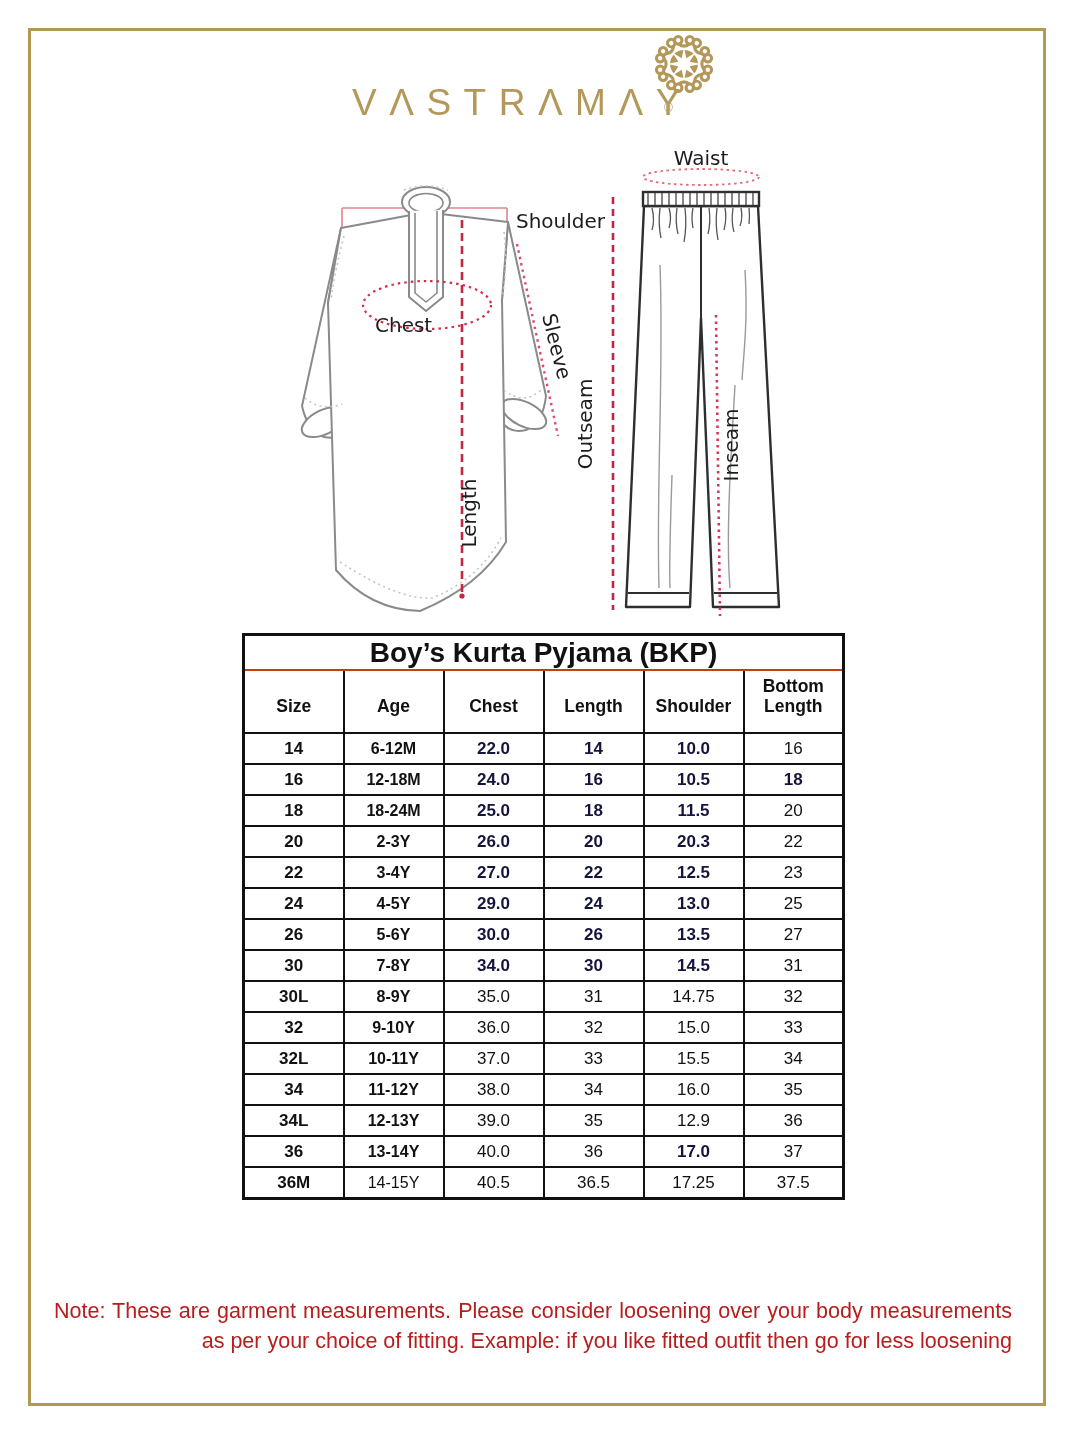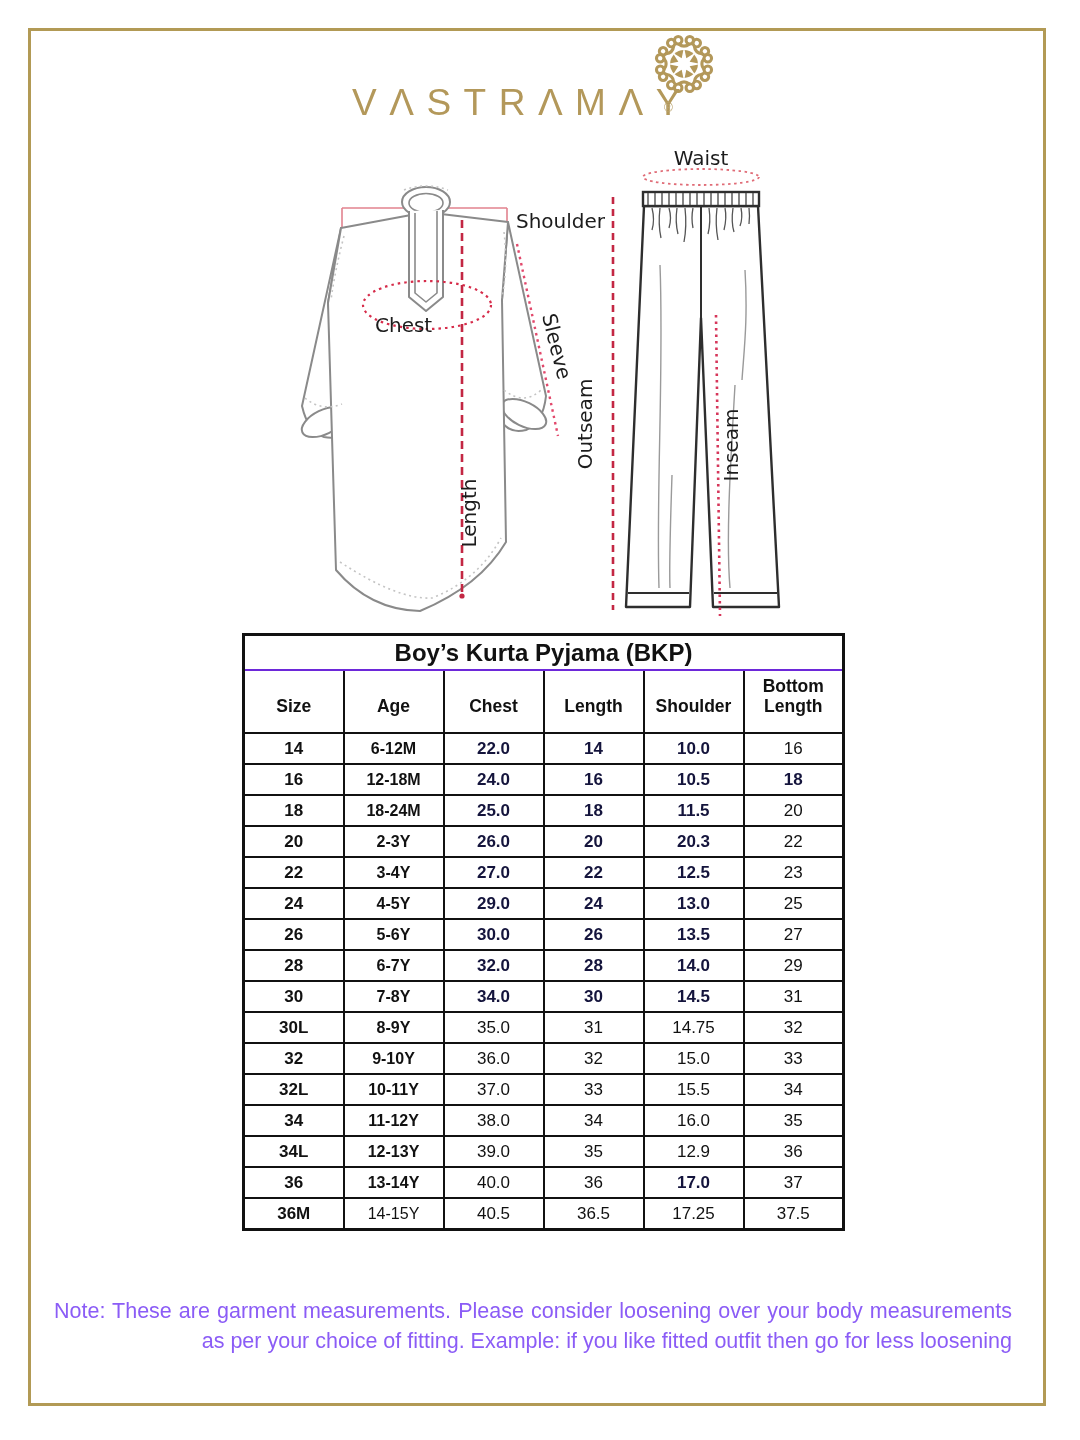--- a/index.html
+++ b/index.html
@@ -25,37 +25,37 @@
     font-family:"DejaVu Sans","Liberation Sans",sans-serif;
     font-size:20px;fill:#1c1c1c;
   }
   .size-table{
     position:absolute;left:242px;top:633px;width:600px;
     border-collapse:collapse;table-layout:fixed;
     color:#111;border:3px solid #111;
   }
   .size-table td,.size-table th{border:2px solid #111;text-align:center;padding:0;}
   .tbl-title td{
-    height:33px;font-size:24px;font-weight:bold;border-bottom:2px solid #6d28d9;
+    height:33px;font-size:28px;font-weight:bold;border-bottom:2px solid #c2410c;
   }
   .tbl-unit td{
     height:37px;font-size:15px;font-weight:bold;border-bottom:3px solid #111;
   }
   .size-table th{
     height:45px;vertical-align:bottom;padding-bottom:16px;
     font-size:17.5px;line-height:20px;font-weight:bold;
   }
   .size-table tbody td{height:29px;font-size:17px;font-weight:400;}
   .size-table tbody td:first-child{font-weight:bold;}
   .size-table tbody td:nth-child(2){font-size:16px;}
   .size-table tbody td.b{font-weight:bold;}
   .size-table tbody td.bn{font-weight:bold;color:#14143c;}
   .note{
     position:absolute;left:54px;top:1296px;width:958px;
-    font-size:21.5px;line-height:30px;color:#8b5cf6;
+    font-size:21.5px;line-height:30px;color:#b91c1c;
   }
   .note-l1{display:block;text-align:justify;text-align-last:justify;}
   .note-l2{display:block;text-align:right;}
 </style>
 </head>
 <body>
 
 <div class="frame"></div>
 
 <div class="logo-text">VΛSTRΛMΛY</div>
@@ -206,28 +206,20 @@
       </tr>
       <tr>
         <td class="b">26</td>
         <td class="b">5-6Y</td>
         <td class="bn">30.0</td>
         <td class="bn">26</td>
         <td class="bn">13.5</td>
         <td>27</td>
       </tr>
       <tr>
-        <td class="b">28</td>
-        <td class="b">6-7Y</td>
-        <td class="bn">32.0</td>
-        <td class="bn">28</td>
-        <td class="bn">14.0</td>
-        <td>29</td>
-      </tr>
-      <tr>
         <td class="b">30</td>
         <td class="b">7-8Y</td>
         <td class="bn">34.0</td>
         <td class="bn">30</td>
         <td class="bn">14.5</td>
         <td>31</td>
       </tr>
       <tr>
         <td class="b">30L</td>
         <td class="b">8-9Y</td>

